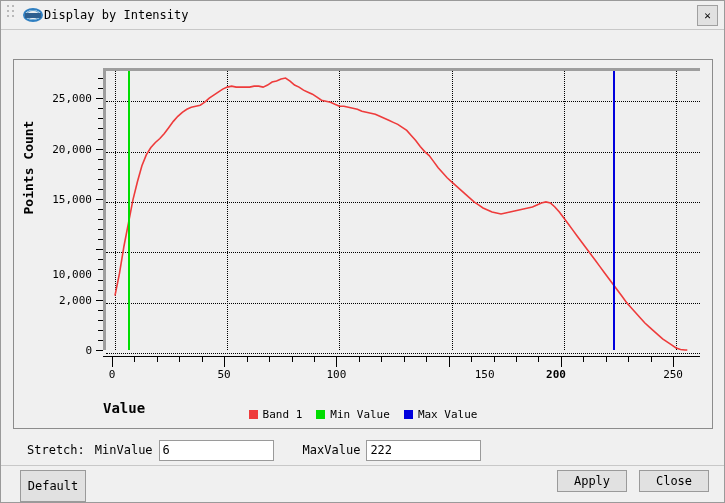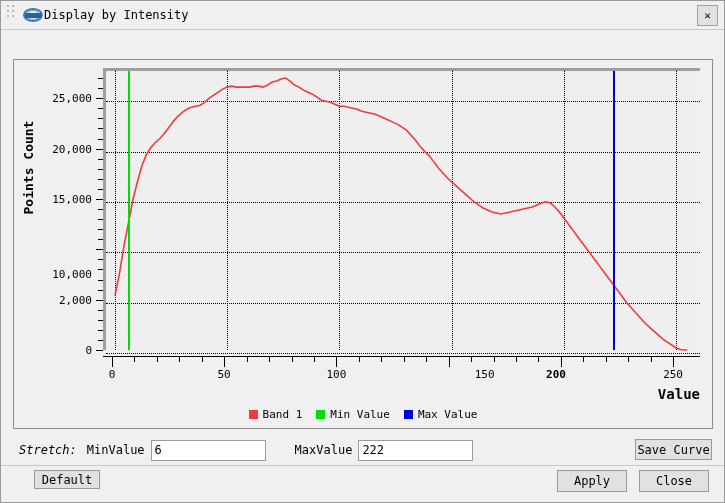--- a/index.html
+++ b/index.html
@@ -127,22 +127,22 @@
   #xaxis .tk { position:absolute; top:0; width:0; border-left:1px solid #000; }
   #xaxis .tk.major { height: 11px; }
   #xaxis .tk.minor { height: 6px; }
   #xaxis .axisline { position:absolute; left:0; right:0; top:0; height:0; border-top:1px solid #000; }
   #xlabels { position:absolute; left: 89px; top: 308px; width: 597px; height: 16px; }
   .xlabel {
     position:absolute; top:0; font-size: 11px; color:#000;
     transform: translateX(-50%); white-space:nowrap;
   }
   #xaxis-title {
-    position:absolute; left: 89px; top: 326px; width: 597px;
-    text-align: right; font-size: 14px; font-weight:bold;
+    position:absolute; left: 89px; top: 340px; width: 597px;
+    text-align: left; font-size: 14px; font-weight:bold;
   }
 
   
   #legend {
     position:absolute; left: 0; top: 348px; width: 698px;
     display:flex; justify-content:center; align-items:center; gap: 14px;
     font-size: 11px;
   }
   .legend-item { display:flex; align-items:center; gap: 5px; }
   .legend-swatch { width: 9px; height: 9px; display:block; }
@@ -188,21 +188,21 @@
     display:flex; align-items:center; justify-content:center;
     cursor: pointer;
   }
   #save-curve { position:absolute; left: 634px; top: 438px; width: 77px; height: 21px; }
 
   
   #bottombar {
     position:absolute; left: 0; top: 464px; width: 723px; height: 37px;
     border-top: 1px solid #c8c8c8;
   }
-  #default-btn { position:absolute; left: 19px; top: 4px; width: 66px; height: 19px; margin-left: 14px; }
+  #default-btn { position:absolute; left: 19px; top: 4px; width: 66px; height: 32px; }
   #apply-btn   { position:absolute; left: 556px; top: 4px; width: 70px; height: 22px; }
   #close-btn   { position:absolute; left: 638px; top: 4px; width: 70px; height: 22px; }
 </style>
 </head>
 <body>
 
 <div id="app">
 
   <div id="titlebar">
     <div id="title-dots">
@@ -334,27 +334,26 @@
           <span>Min Value</span>
         </div>
         <div class="legend-item">
           <span class="legend-swatch" style="background: rgb(0, 0, 221);"></span>
           <span>Max Value</span>
         </div>
       </div>
   </div>
 
   <div id="controls">
-    <div class="ctl-label" style="margin-left:18px;font-style:italic;">Stretch:</div>
+    <div class="ctl-label" style="margin-left:26px;">Stretch:</div>
     <div class="ctl-label" style="margin-left:10px;">MinValue</div>
     <input class="txtfield" style="width: 115px; margin-left: 6px;" value="6">
     <div class="ctl-label" style="margin-left:29px;">MaxValue</div>
     <input class="txtfield" style="width: 115px; margin-left: 6px;" value="222">
   </div>
-  <div class="btn" id="save-curve">Save Curve</div>
 
   <div id="bottombar">
     <div class="btn" id="default-btn">Default</div>
     <div class="btn" id="apply-btn">Apply</div>
     <div class="btn" id="close-btn">Close</div>
   </div>
 
 </div>
 
 </body></html>

